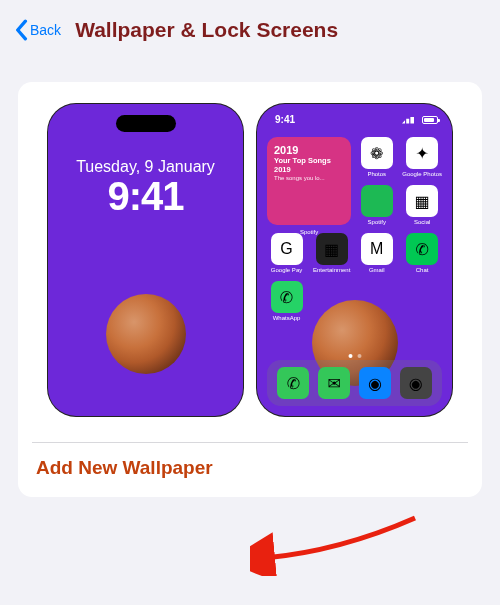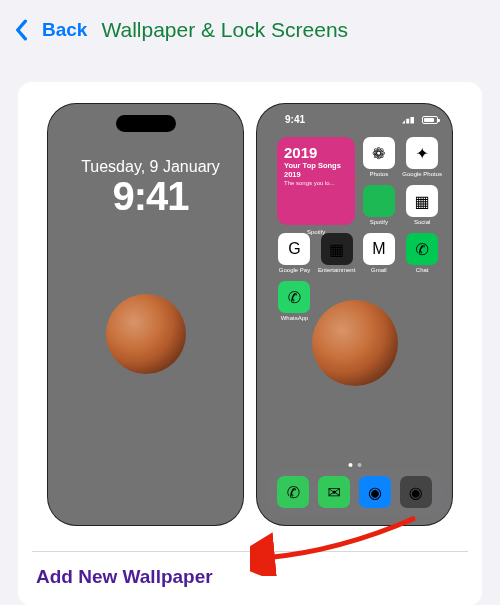--- a/index.html
+++ b/index.html
@@ -12,56 +12,55 @@
   }
   .header {
     display: flex;
     align-items: center;
     padding: 18px 14px 8px 14px;
     gap: 6px;
   }
   .back-btn {
     display: flex;
     align-items: center;
-    gap: 14px;
+    gap: 2px;
     color: #007aff;
-    font-size: 19px;
-    font-weight: 700;
+    font-size: 14px;
+    font-weight: 400;
     cursor: pointer;
   }
   .chevron-left {
     width: 14px;
     height: 22px;
   }
   .page-title {
     font-size: 21px;
-    font-weight: 400;
-    color: #15803d;
+    font-weight: 700;
+    color: #7f1d1d;
     margin-left: 8px;
   }
   .card {
     background: #fff;
     border-radius: 14px;
     margin: 32px 18px 0 18px;
     padding: 22px 14px 18px 14px;
   }
   .previews {
     display: flex;
     justify-content: center;
     gap: 14px;
   }
   .phone {
     width: 195px;
-    height: 421px;
-    background: #737373;
+    height: 312px;
+    background: #6d28d9;
     border-radius: 28px;
     position: relative;
     overflow: hidden;
     box-shadow: 0 0 0 1px #222;
-    padding-left: 10px;
   }
   .moon {
     position: absolute;
     width: 80px;
     height: 80px;
     border-radius: 50%;
     background: radial-gradient(circle at 35% 35%, #d8956a 0%, #c8713c 35%, #b0592a 55%, #7a3a1c 75%, #3a1c10 100%);
     left: 50%;
     transform: translateX(-50%);
     top: 190px;
@@ -116,21 +115,21 @@
   .widget {
     grid-column: span 2;
     grid-row: span 2;
     background: #d63384;
     border-radius: 10px;
     padding: 7px;
     color: #fff;
     font-size: 7px;
     position: relative;
   }
-  .widget .year { font-size: 15px; font-weight:800; }
+  .widget .year { font-size: 11px; font-weight:800; }
   .widget .title { font-weight:700; font-size:7.5px; margin-top:0;}
   .widget .sub { font-size:6px; opacity:0.9; margin-top:1px;}
   .app {
     display: flex;
     flex-direction: column;
     align-items: center;
     gap: 2px;
   }
   .app-icon {
     width: 32px;
@@ -182,21 +181,21 @@
     align-items: center;
     padding: 0 6px;
   }
   .dock .app-icon { width:32px;height:32px; }
   .divider {
     border: none;
     border-top: 1px solid #d8d8dc;
     margin: 26px 0 0 0;
   }
   .add-link {
-    color: #4c1d95;
+    color: #c2410c;
     font-size: 19px;
     font-weight: 600;
     padding: 14px 4px 0 4px;
     cursor: pointer;
   }
   .arrow-annot {
     position: absolute;
     left: 250px;
     top: 506px;
     pointer-events:none;

